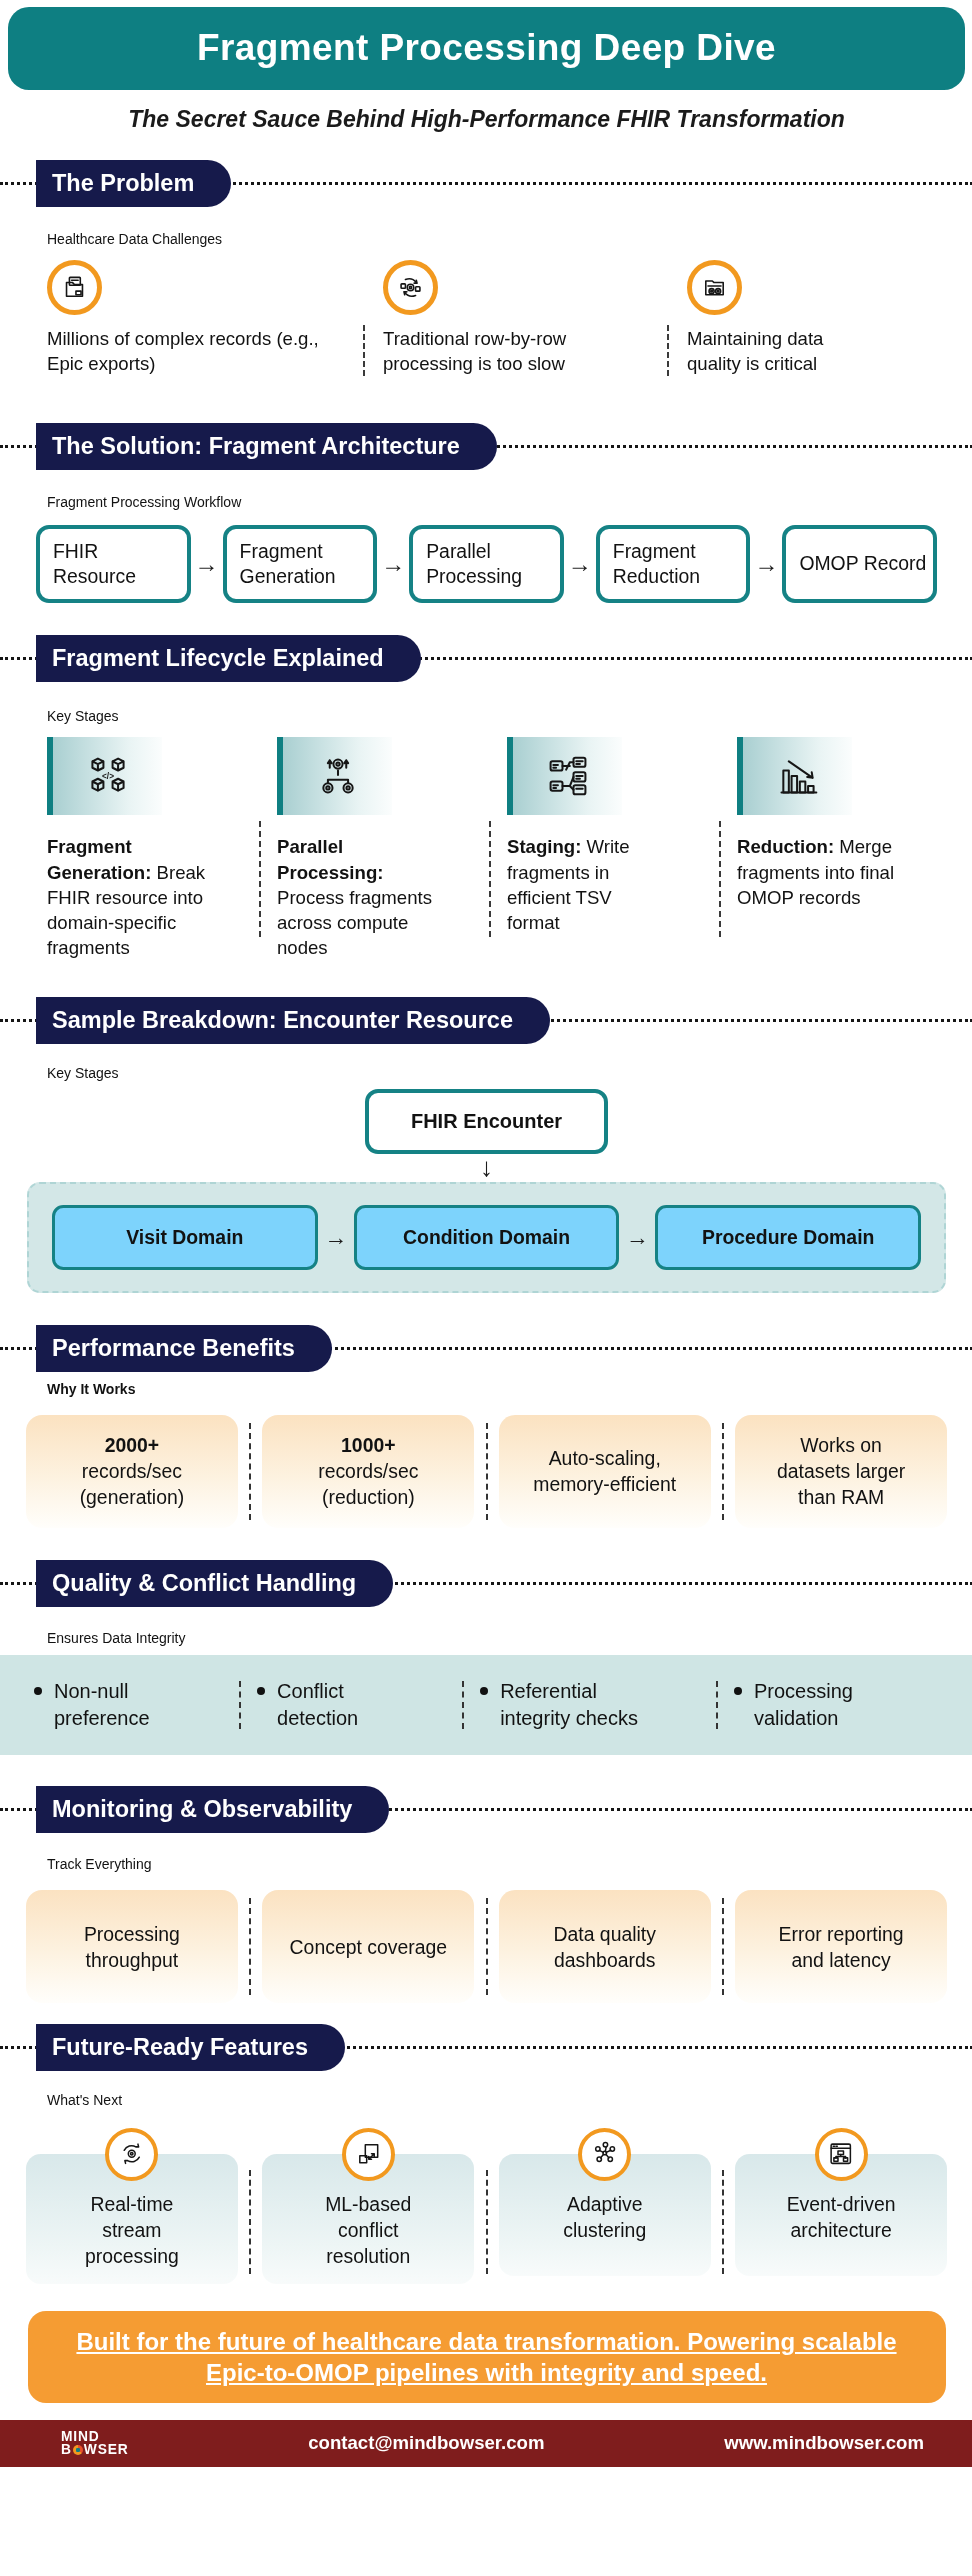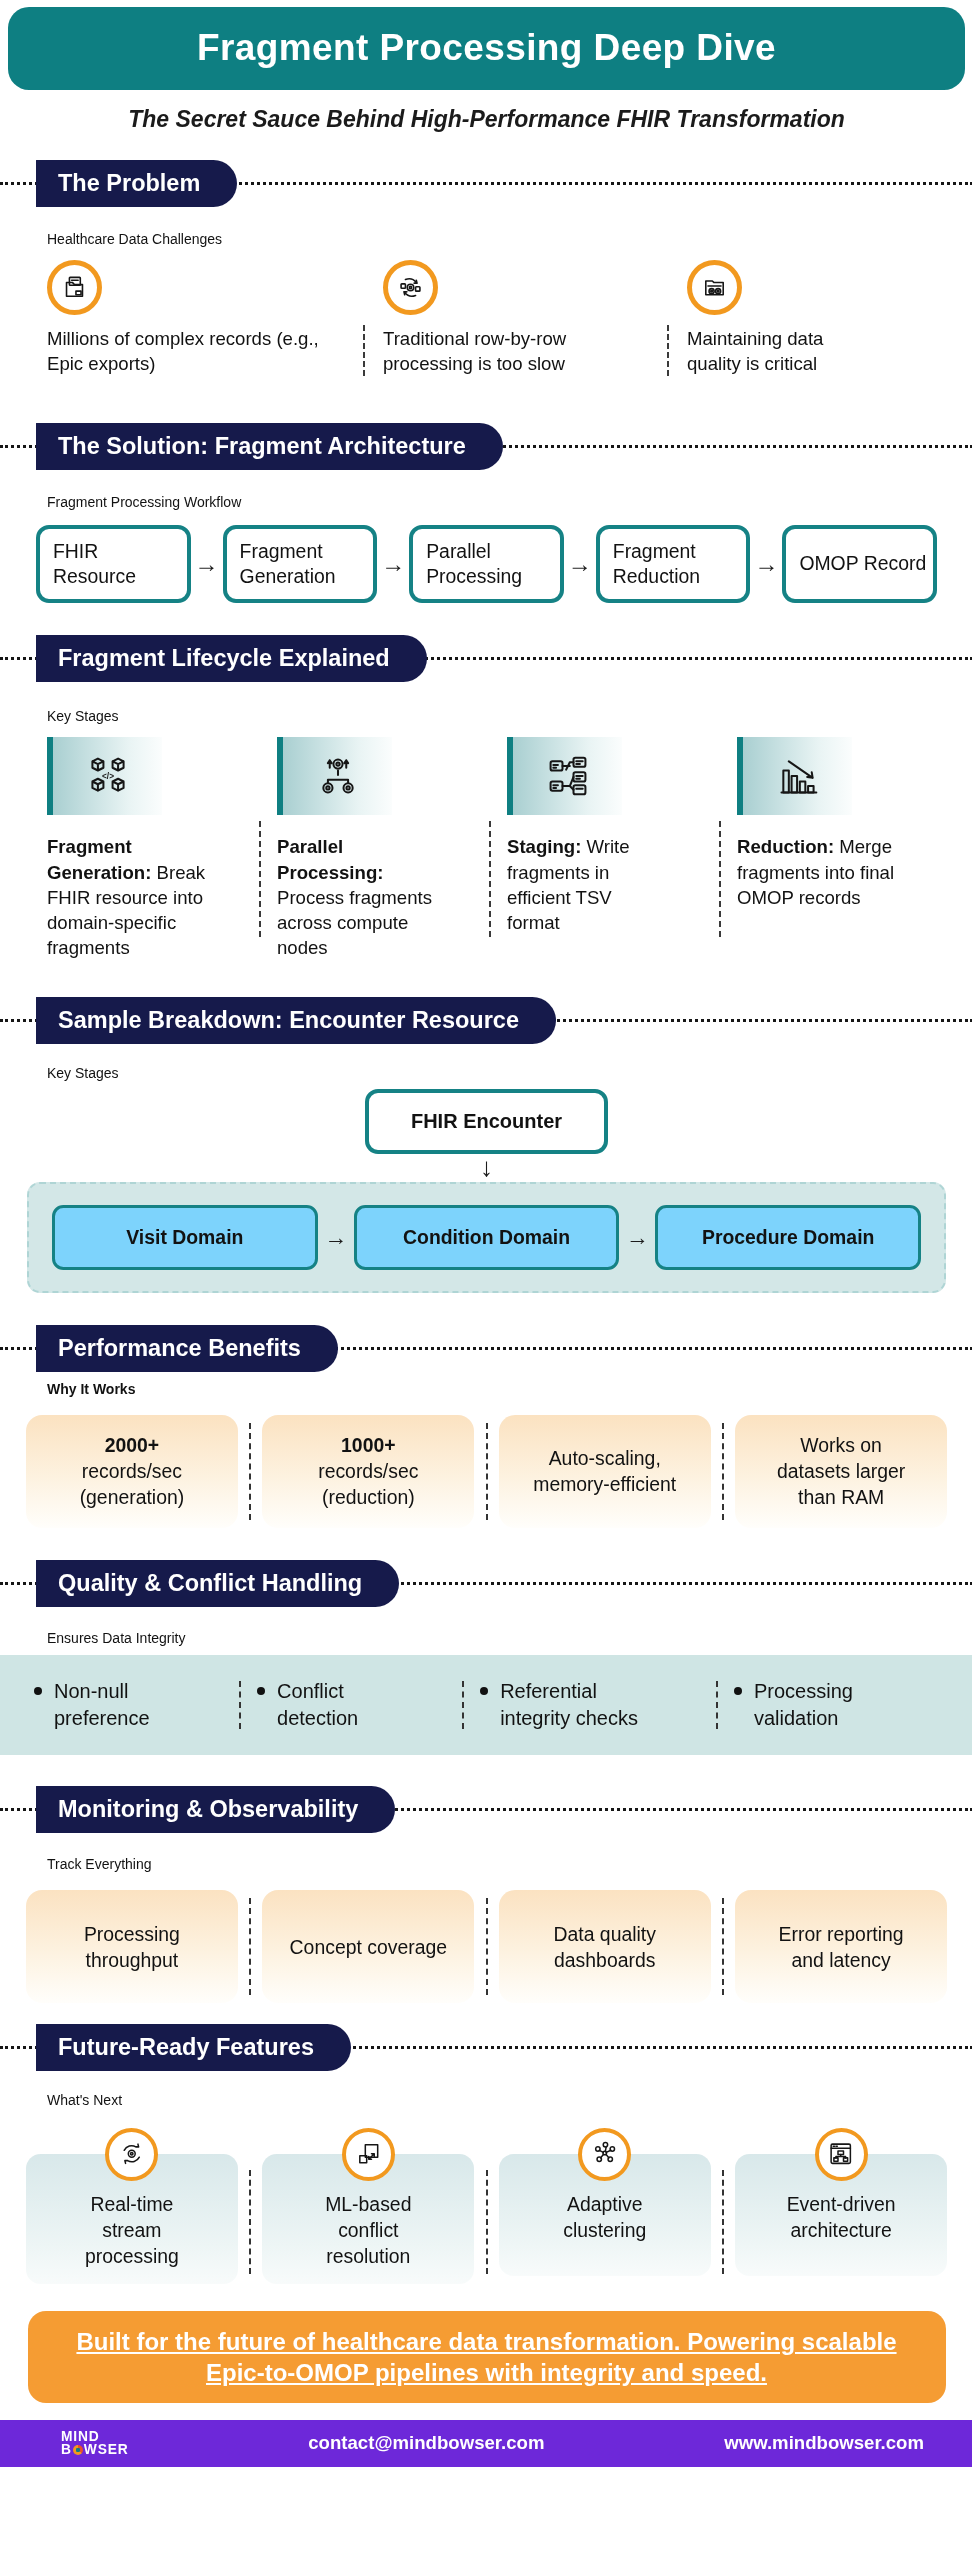--- a/index.html
+++ b/index.html
@@ -12,21 +12,21 @@
   .top-banner { margin:6.5px 8px 0; height:83px; background:#0E7F82; border-radius:21px;
     display:flex; align-items:center; justify-content:center;
     color:#fff; font-size:37px; font-weight:bold; letter-spacing:0.4px; }
   .subtitle { margin-top:16px; text-align:center; font-style:italic; font-weight:600;
     font-size:23px; color:#1b1b1b; }
   
   .section-header { position:relative; height:47px; }
   .section-header .rule { position:absolute; left:0; right:0; top:22px;
     border-top:3.2px dotted #161616; }
   .pill { position:relative; display:inline-flex; align-items:center; margin-left:36px;
-    height:47px; padding:0 37px 0 22px; background:#161A4B;
+    height:47px; padding:0 37px 0 16px; background:#161A4B;
     border-radius:11.3px 809px 809px 11.3px; color:#fff; font-size:23.5px; font-weight:bold; }
   .section-label { margin:24px 0 0 47px; font-size:14px; }
   
   .problem-row { display:flex; margin:13px 24px 0 47px; }
   .p-col { display:flex; flex-direction:column; }
   .p-col-1 { flex:0 0 316px; } .p-col-2 { flex:0 0 284px; } .p-col-3 { flex:1; }
   .icon-ring { width:55px; height:55px; border:5.7px solid #F2991F; border-radius:50%;
     background:#fff; display:flex; align-items:center; justify-content:center; flex:none; }
   .p-text { margin-top:11.3px; font-size:18.6px; line-height:1.35; }
   .p-col-1 .p-text { max-width:275px; } .p-col-2 .p-text { max-width:243px; }
@@ -65,34 +65,34 @@
   .card-divider { width:0; border-left:2.4px dashed #333; margin:8px 11.3px; }
   .perf-highlight { font-weight:bold; }
   .card-text { max-width:162px; margin:0 auto; }
   
   .quality-band { margin-top:9.7px; background:#CFE5E4; padding:23px 34px; display:flex; }
   .quality-item { flex:1; display:flex; gap:12px; font-size:20px; line-height:1.35; }
   .bullet { width:8px; height:8px; border-radius:50%; background:#111; margin-top:9px; flex:none; }
   .q-text { max-width:138px; }
   .q-divider { width:0; border-left:2.4px dashed #333; margin:3.2px 16px 3.2px 0; }
   
-  .future-row { display:flex; margin:19.4px 26px 0; }
+  .future-row { display:flex; margin:19.4px 26px 0;justify-content:center; }
   .future-col { flex:1; display:flex; flex-direction:column; align-items:center; }
   .future-ring { width:53px; height:53px; border:4.9px solid #F2991F; border-radius:50%;
     background:#fff; display:flex; align-items:center; justify-content:center;
     position:relative; z-index:1; margin-bottom:-27px; }
   .future-box { align-self:stretch; border-radius:14.6px;
     background:linear-gradient(180deg,#D8E8EA 0%,#EDF5F5 70%,#F8FBFB 100%);
     padding:37px 6.5px 14.6px; text-align:center; font-size:19.4px; line-height:1.35; min-height:122px; }
   .future-text { max-width:138px; margin:0 auto; }
   .future-divider { width:0; border-left:2.4px dashed #333; margin:42px 11.3px 9.7px; }
   
   .bottom-banner { margin:27.5px 27.5px 0; background:#F59C33; border-radius:18px; color:#fff;
     font-weight:bold; font-size:24px; text-align:center; padding:14.6px 41px; line-height:1.3;text-decoration:underline; }
-  .footer { margin-top:17px; background:#6d28d9; height:47px; display:flex; align-items:center;
+  .footer { margin-top:17px; background:#7f1d1d; height:47px; display:flex; align-items:center;
     justify-content:space-between; padding:0 49px 0 61px; color:#fff; }
   .logo { font-weight:bold; font-size:13.8px; line-height:1.0; letter-spacing:0.8px; }
   .logo-row { display:flex; align-items:center; }
   .logo-swirl { display:inline-block; width:10.5px; height:10.5px; border-radius:50%; margin:0 0.8px;
     background:radial-gradient(circle at 50% 50%, #0E7F82 0 2px, transparent 2.4px),
                conic-gradient(#E8512D 0 130deg, #F2991F 130deg 360deg); }
   .footer-email, .footer-site { font-size:18.6px; font-weight:600; color:#fff; text-decoration:none; }
   svg.line-icon { stroke:#161616; stroke-width:2.2; fill:none; stroke-linecap:round; stroke-linejoin:round; }
   svg.line-icon text { stroke:none; fill:#161616; font-weight:bold; }
 </style>

